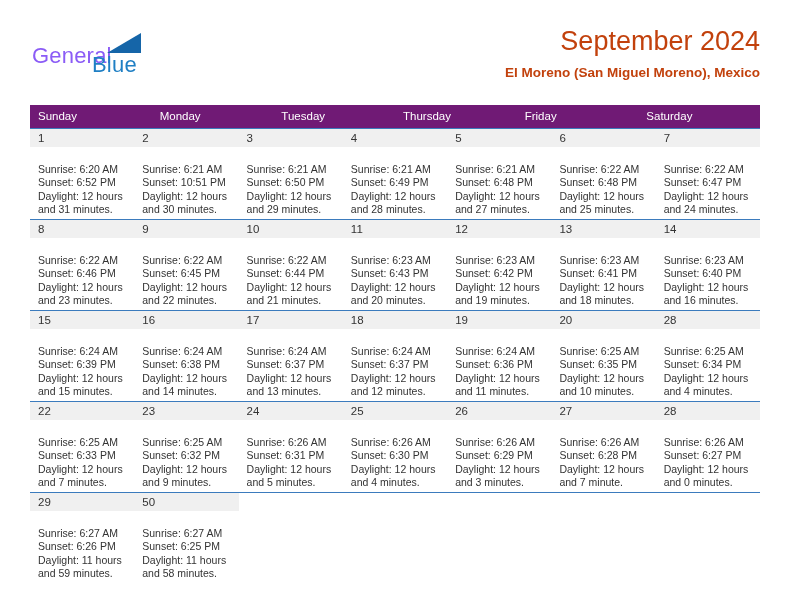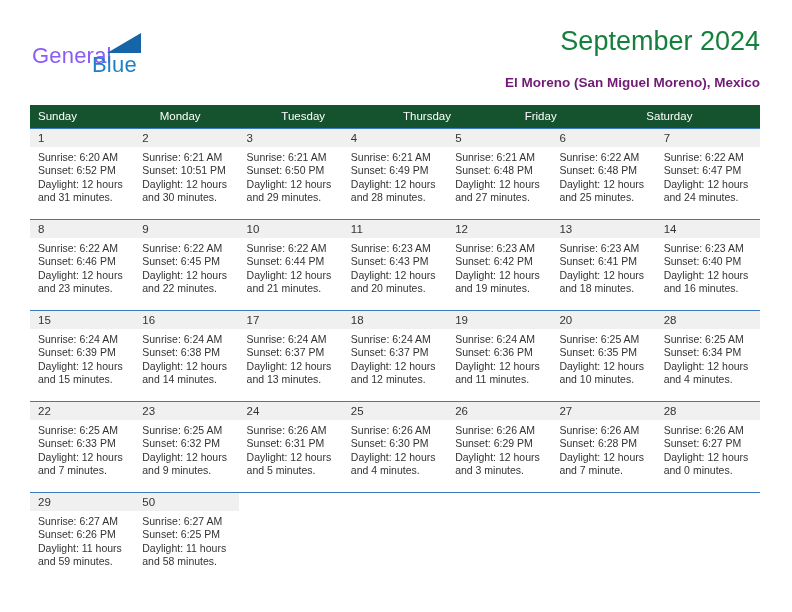--- a/index.html
+++ b/index.html
@@ -66,44 +66,44 @@
 
   .title-block {
     position: absolute;
     right: 0;
     top: 0;
     text-align: right;
   }
   .cal-title {
     font-size: 27px;
     font-weight: normal;
-    color: #15803d;
+    color: #c2410c;
     line-height: 34px;
     white-space: nowrap;
   }
   .cal-subtitle {
-    margin-top: 17px;
+    margin-top: 7px;
     font-size: 13.5px;
     font-weight: bold;
-    color: #701a75;
+    color: #c2410c;
     line-height: 16px;
     white-space: nowrap;
   }
 
   
   .calendar {
     position: absolute;
     left: 30px;
     top: 105px;
     width: 730px;
   }
   .weekday-row {
     display: flex;
     width: 100%;
-    background: #14532d;
+    background: #701a75;
   }
   .weekday {
     flex: 1 1 0;
     box-sizing: border-box;
     padding: 4px 0 5px 8px;
     font-size: 11.5px;
     color: #ffffff;
     line-height: 14px;
     white-space: nowrap;
     overflow: hidden;
@@ -126,21 +126,21 @@
     background: #f0f0f0;
     padding: 1px 0 0 8px;
     font-size: 11.5px;
     color: #333333;
     line-height: 17px;
   }
   .day-cell.blank .day-number {
     background: transparent;
   }
   .day-info {
-    padding: 4px 6px 0 8px;
+    padding: 16px 6px 0 8px;
     font-size: 10.5px;
     line-height: 13.4px;
     color: #333333;
   }
   .day-info div {
     white-space: nowrap;
   }
 </style>
 </head>
 <body>

